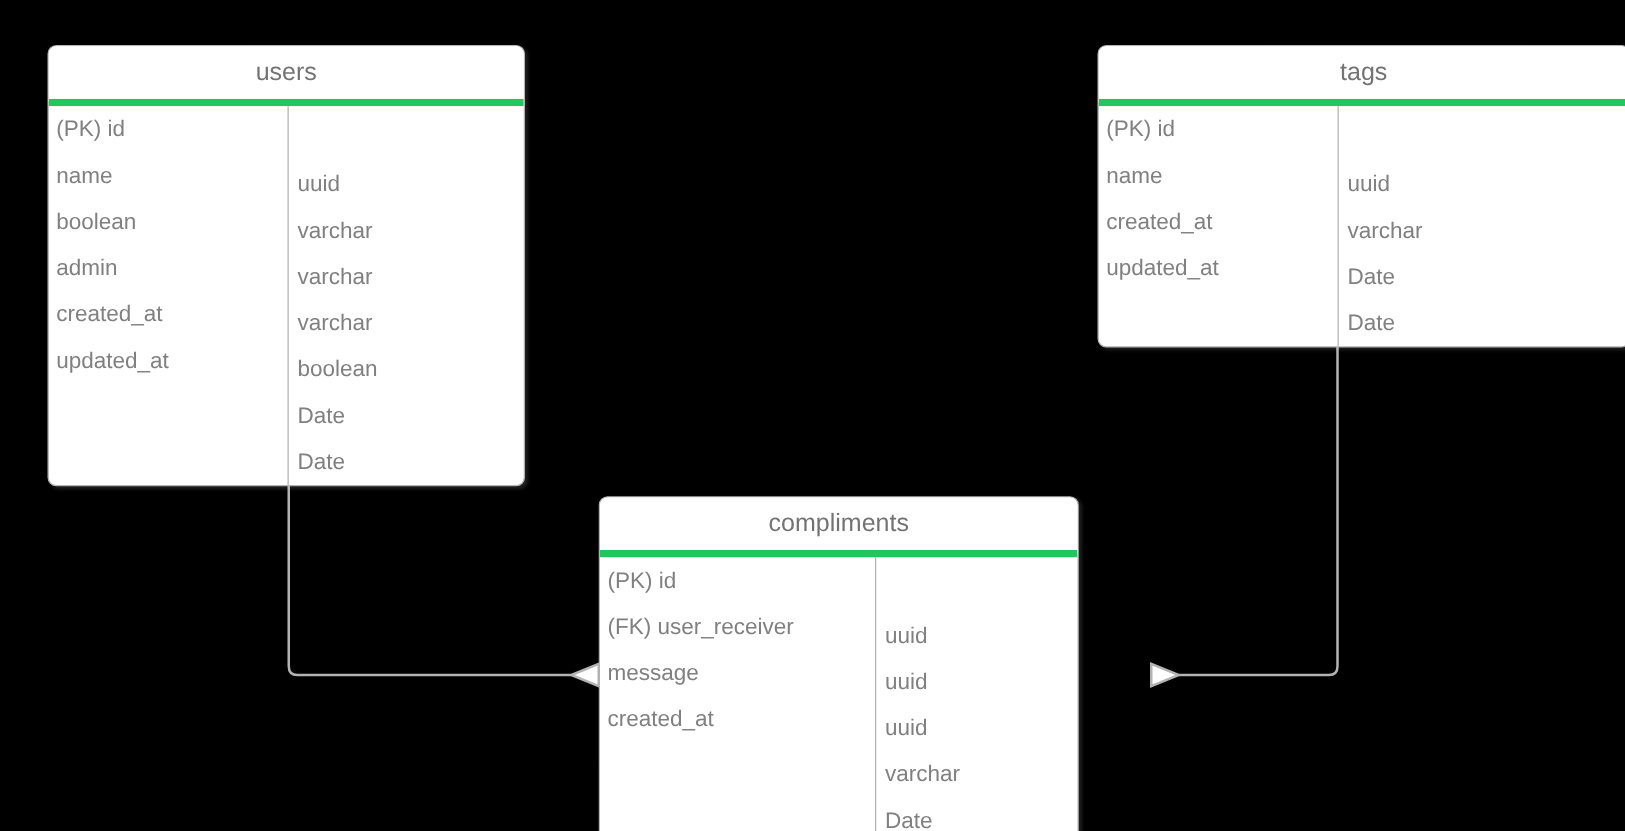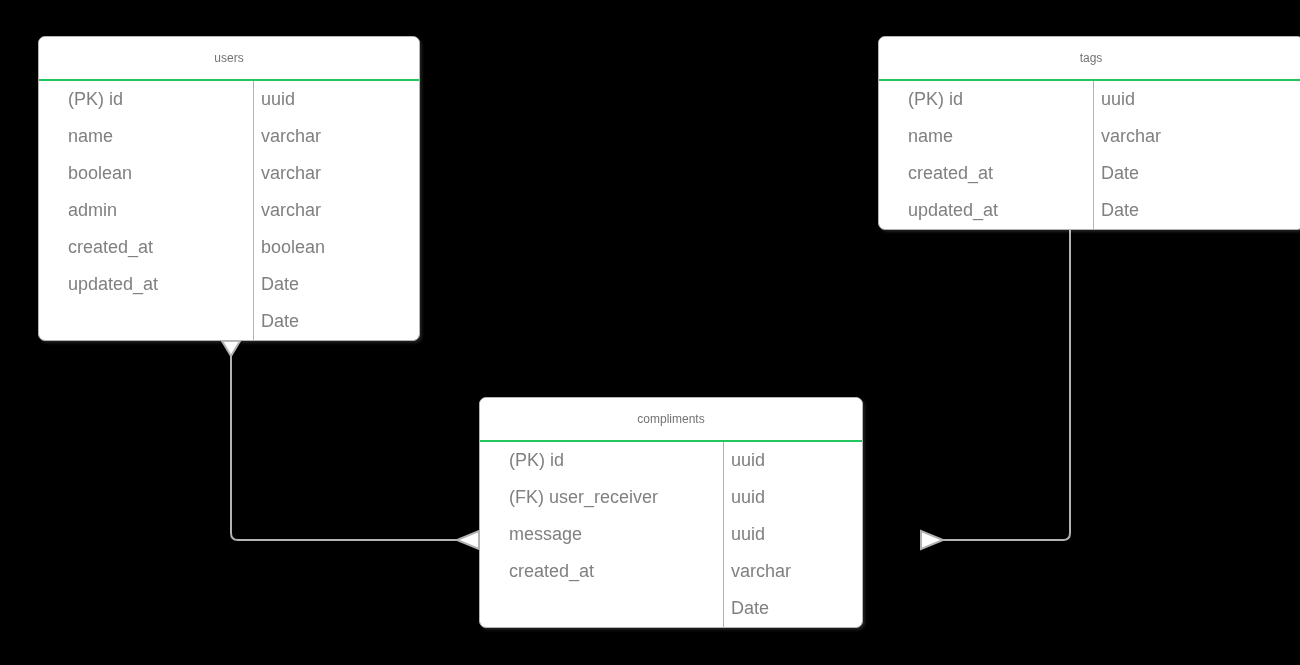--- a/index.html
+++ b/index.html
@@ -36,42 +36,42 @@
     border: 1px solid #b3b3b3;
     border-radius: 7px;
     box-sizing: border-box;
     box-shadow: 2px 2px 3px rgba(255,255,255,0.13);
   }
 
   .entity-header {
     height: 42px;
     line-height: 42px;
     text-align: center;
-    font-size: 12px;
+    font-size: 20px;
     color: #737373;
-    border-bottom: 2px solid #22c55e;
+    border-bottom: 6px solid #22c55e;
     background: #ffffff;
     border-radius: 6px 6px 0 0;
     white-space: nowrap;
     overflow: hidden;
   }
 
   .entity-body {
     display: flex;
     align-items: stretch;
-    padding-left: 23px;
   }
 
   .col-names {
     border-right: 1px solid #b3b3b3;
     box-sizing: border-box;
   }
   .col-types {
     flex: 1 1 auto;
     box-sizing: border-box;
+    margin-top: 44px;
   }
 
   .cell {
     height: 37px;
     line-height: 37px;
     font-size: 18px;
     color: #808080;
     padding-left: 6px;
     white-space: nowrap;
     overflow: hidden;

